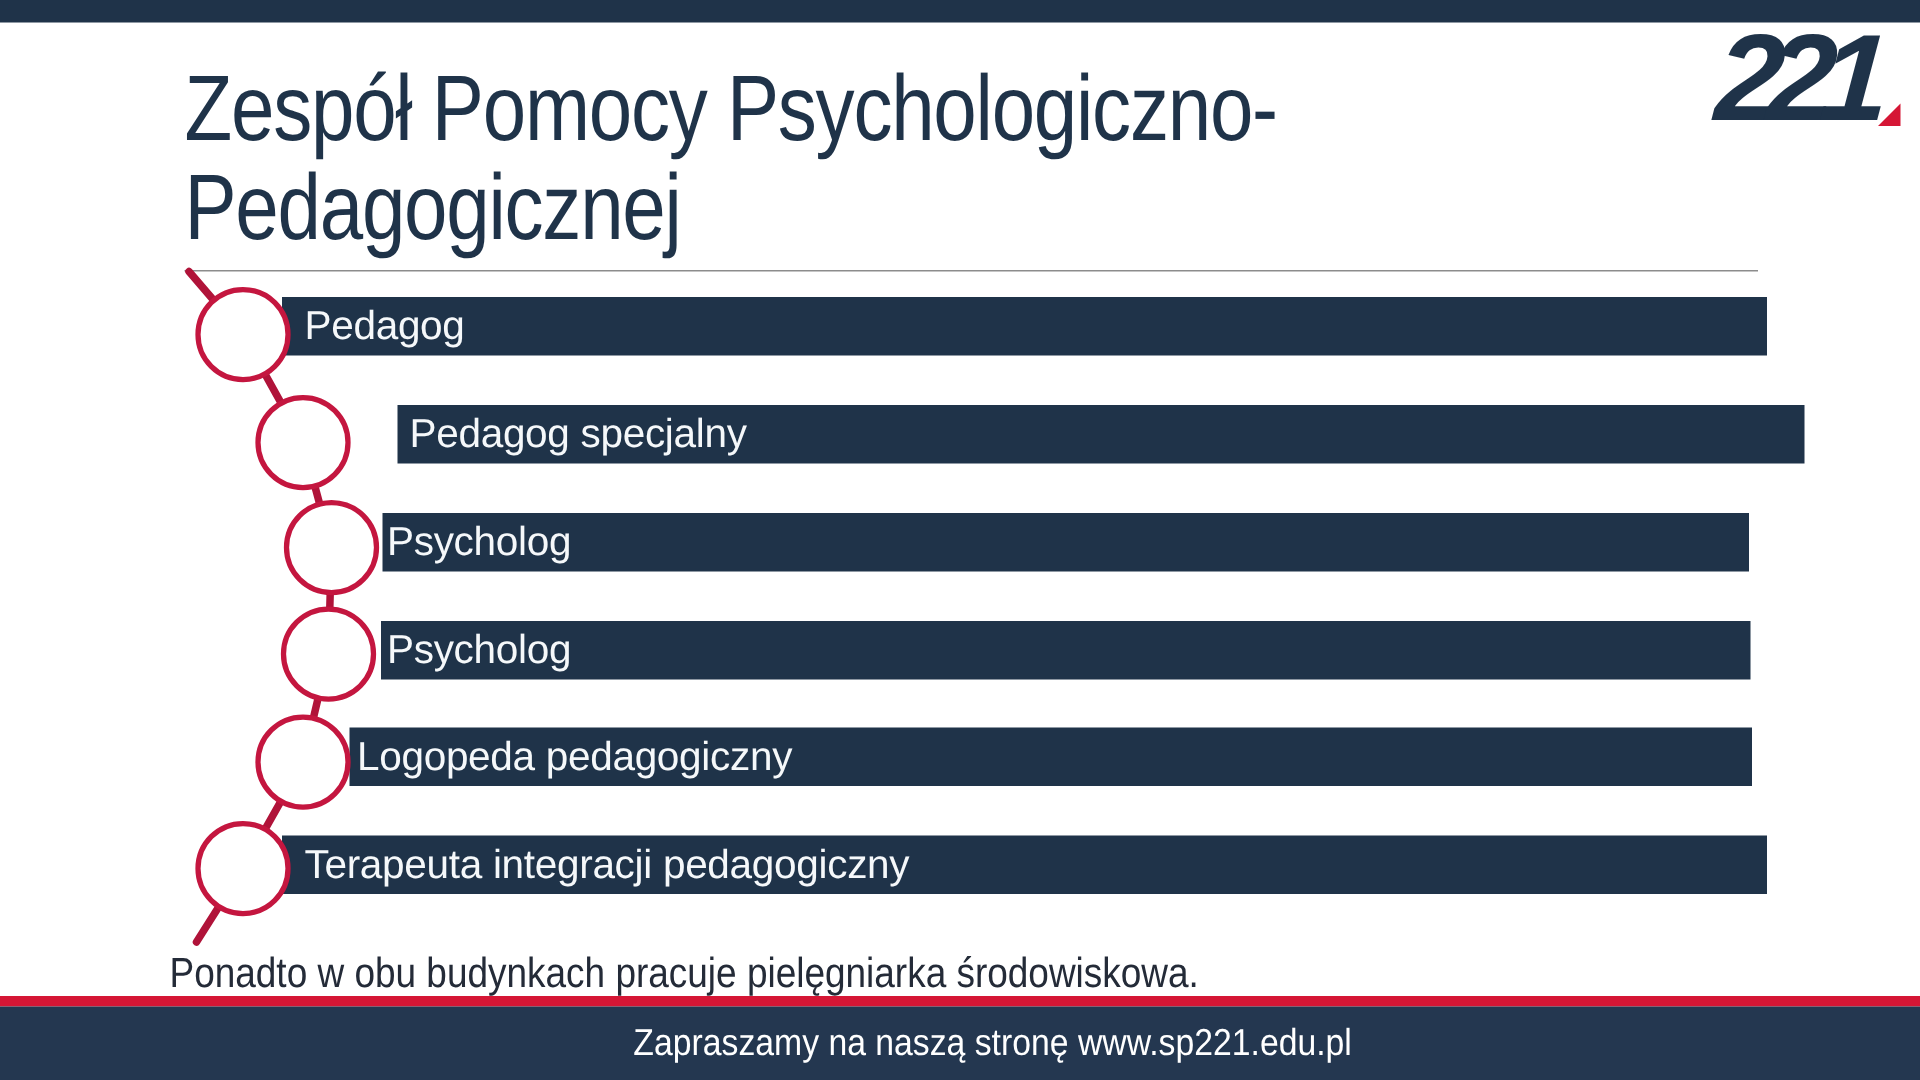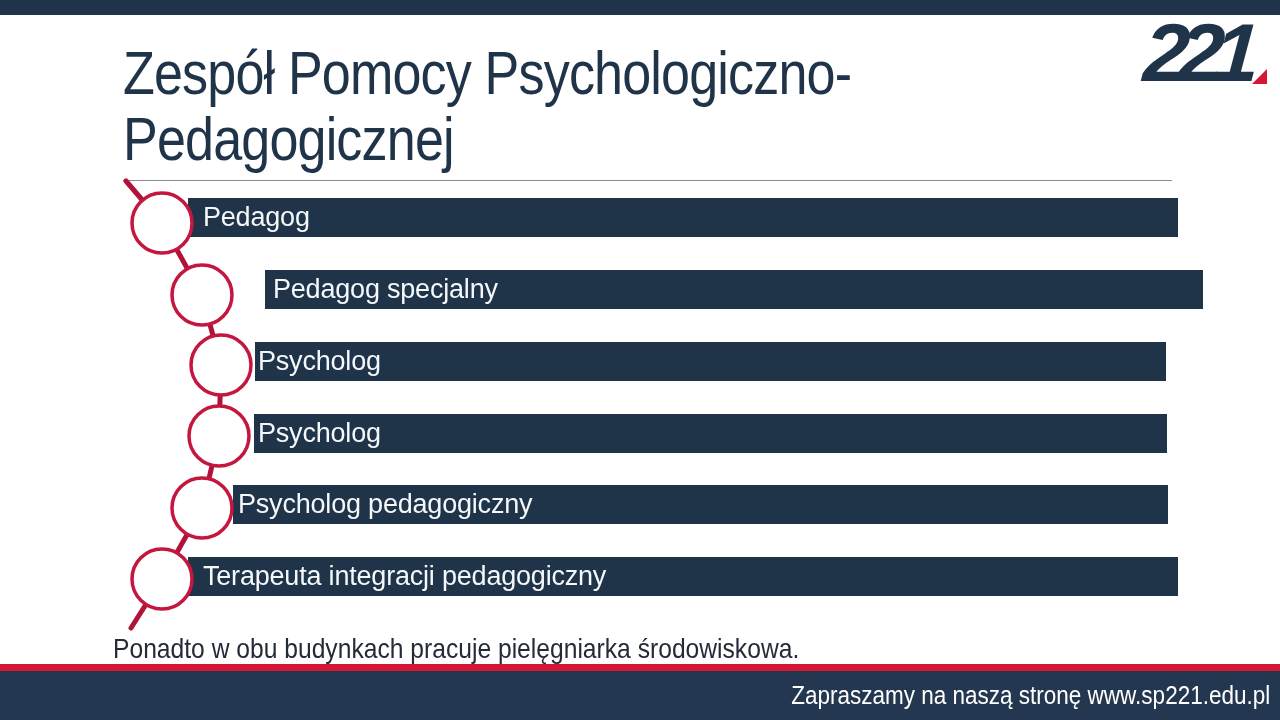--- a/index.html
+++ b/index.html
@@ -80,21 +80,21 @@
     white-space:nowrap;
   }
   
   .footer-stripe{
     position:absolute;left:0;top:664px;width:1280px;height:7px;
     background:var(--stripe-red);
   }
   .footer-bar{
     position:absolute;left:0;top:671px;width:1280px;height:49px;
     background:var(--footer-navy);
-    display:flex;align-items:center;justify-content:flex-end;
+    display:flex;align-items:center;justify-content:center;
     padding-right:10px;box-sizing:border-box;
   }
   .footer-text{
     color:#ffffff;font-size:25px;white-space:nowrap;
     transform:scaleX(0.9);transform-origin:right center;
   }
 </style>
 </head>
 <body>
 
@@ -121,21 +121,21 @@
     <div class="bar">
       <span>Pedagog specjalny</span>
     </div>
     <div class="bar">
       <span>Psycholog</span>
     </div>
     <div class="bar">
       <span>Psycholog</span>
     </div>
     <div class="bar">
-      <span>Psycholog pedagogiczny</span>
+      <span>Logopeda pedagogiczny</span>
     </div>
     <div class="bar">
       <span>Terapeuta integracji pedagogiczny</span>
     </div>
 
     <svg class="connector-svg" viewBox="0 0 1280 720" xmlns="http://www.w3.org/2000/svg">
       <polyline points="126,181 162,223 202,295 221,365 219,436 202,508 162,579 131,628" fill="none" stroke="#b01339" stroke-width="5" stroke-linecap="round"></polyline>
       <circle cx="162" cy="223" r="30" fill="#ffffff" stroke="#c4163f" stroke-width="3.5"></circle>
       <circle cx="202" cy="295" r="30" fill="#ffffff" stroke="#c4163f" stroke-width="3.5"></circle>
       <circle cx="221" cy="365" r="30" fill="#ffffff" stroke="#c4163f" stroke-width="3.5"></circle>

